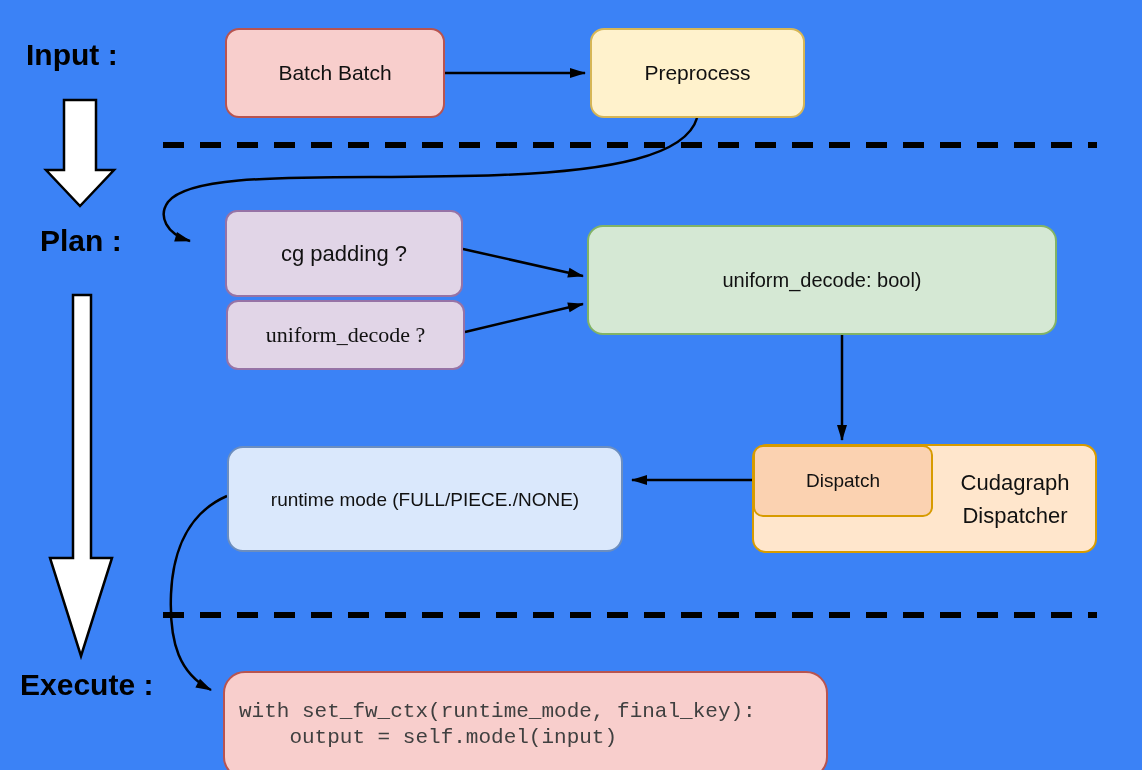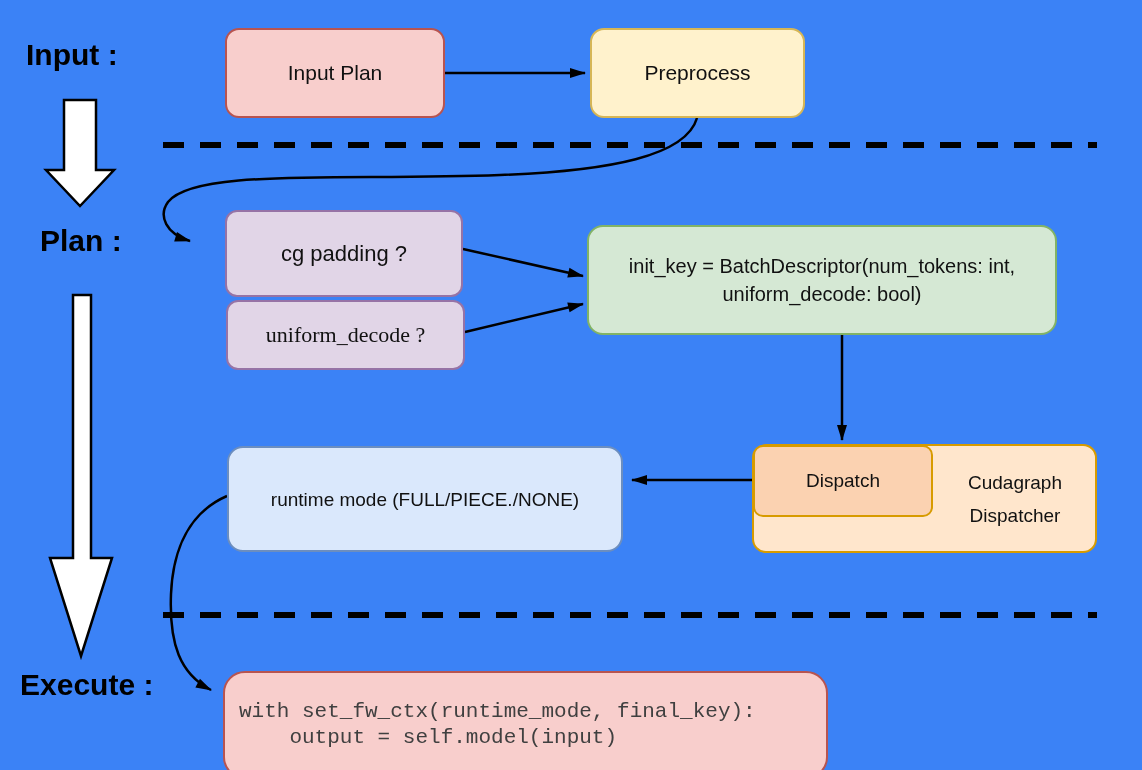--- a/index.html
+++ b/index.html
@@ -42,21 +42,21 @@
   .label-22 { font-size: 22px; }
   .two-line { line-height: 28px; font-size: 20px; }
   .blue .two-line-b { line-height: 25px; font-size: 19px; }
   .dispatcher-text {
     position: absolute;
     display: flex;
     flex-direction: column;
     align-items: center;
     justify-content: center;
     text-align: center;
-    font-size: 19px;
+    font-size: 22px;
     line-height: 33px;
     color: #111111;
   }
   .code-box {
     position: absolute;
     box-sizing: border-box;
     background: #F8CECC;
     border: 2px solid #B85450;
     border-radius: 22px;
     display: flex;
@@ -101,35 +101,34 @@
     <line x1="752" y1="480" x2="632" y2="480" stroke="#000000" stroke-width="2.5" marker-end="url(#arr)"></line>
 
     <path d="M 227 496 C 190 512, 173 548, 171 594 C 169 644, 180 674, 211 690" fill="none" stroke="#000000" stroke-width="2.5" marker-end="url(#arr)"></path>
   </svg>
 
   <div class="section-label" style="left:26px; top:38px;">Input :</div>
   <div class="section-label" style="left:40px; top:224px;">Plan :</div>
   <div class="section-label" style="left:20px; top:668px;">Execute :</div>
 
   <div class="box pink" style="left:225px; top:28px; width:220px; height:90px;">
-    <span class="label-20">Input Plan</span>
+    <span class="label-20">Batch Batch</span>
   </div>
   <div class="box yellow" style="left:590px; top:28px; width:215px; height:90px;">
     <span class="label-20">Preprocess</span>
   </div>
 
   <div class="box purple" style="left:225px; top:210px; width:238px; height:87px;">
     <span class="label-22">cg padding ?</span>
   </div>
   <div class="box purple" style="left:226px; top:300px; width:239px; height:70px;font-family:Liberation Serif, serif;">
     <span class="label-22">uniform_decode ?</span>
   </div>
 
   <div class="box green" style="left:587px; top:225px; width:470px; height:110px;">
-    <div class="two-line">init_key = BatchDescriptor(num_tokens: int,</div>
     <div class="two-line">uniform_decode: bool)</div>
   </div>
 
   <div class="box orange-outer" style="left:752px; top:444px; width:345px; height:109px;"></div>
   <div class="dispatcher-text" style="left:935px; top:444px; width:160px; height:109px;">
     <div>Cudagraph</div>
     <div>Dispatcher</div>
   </div>
   <div class="box orange-inner" style="left:753px; top:445px; width:180px; height:72px;">
     <span style="font-size:19px;">Dispatch</span>

